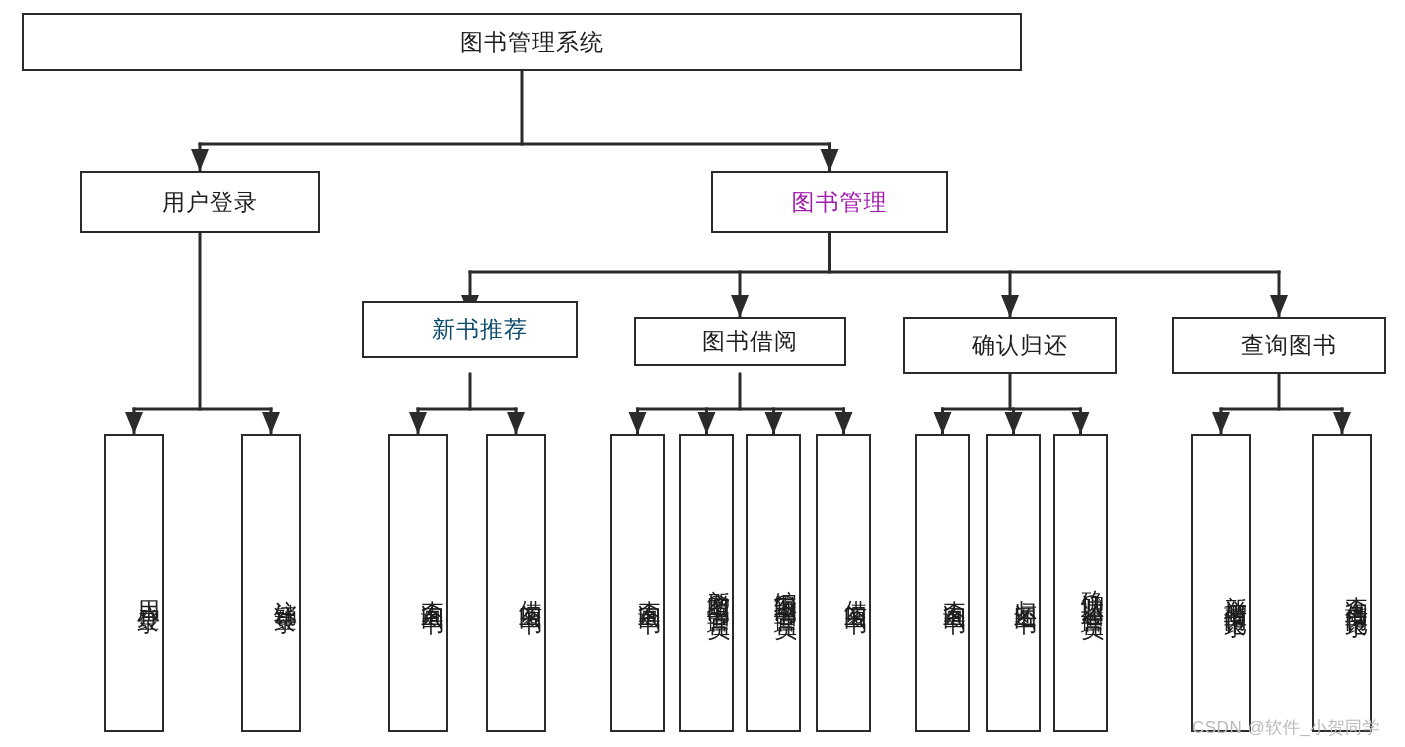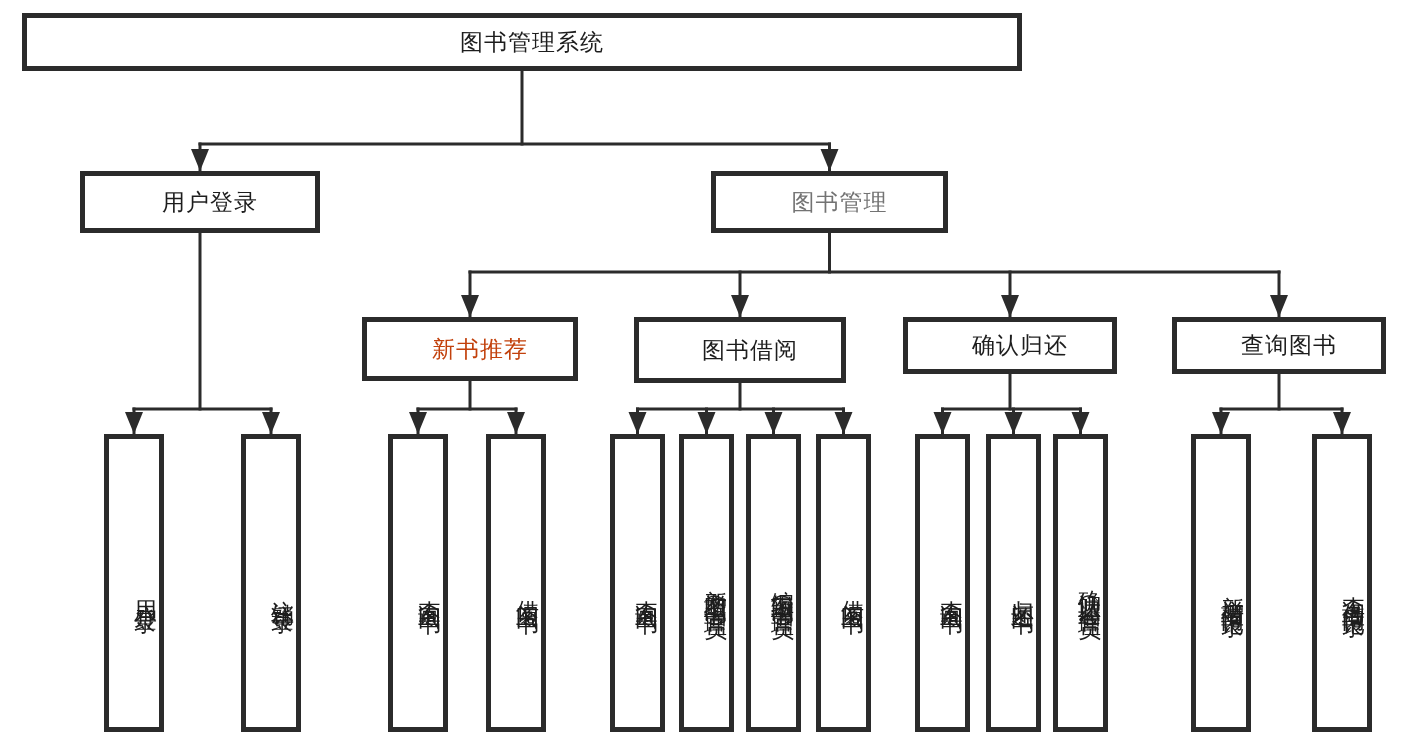--- a/index.html
+++ b/index.html
@@ -23,21 +23,21 @@
     left: 0;
     top: 0;
     width: 1405px;
     height: 747px;
     pointer-events: none;
   }
   .node {
     position: absolute;
     box-sizing: border-box;
     background: #ffffff;
-    border: 5px solid #7f1d1d;
+    border: 2px solid #7f1d1d;
     display: flex;
     align-items: center;
     justify-content: center;
     color: #1d1d1d;
     z-index: 2;
     padding-left: 20px;
   }
   .node-h {
     font-size: 23px;
     line-height: 1.15;
@@ -118,32 +118,33 @@
       <line x1="1279" y1="374" x2="1279" y2="409" stroke="#2b2b2b" stroke-width="3" stroke-linecap="square"></line>
       <line x1="1221" y1="409" x2="1342" y2="409" stroke="#2b2b2b" stroke-width="3" stroke-linecap="square"></line>
       <line x1="1221" y1="409" x2="1221" y2="434" stroke="#2b2b2b" stroke-width="3" stroke-linecap="square"></line>
       <polygon points="1212,412 1230,412 1221,434" fill="#2b2b2b"></polygon>
       <line x1="1342" y1="409" x2="1342" y2="434" stroke="#2b2b2b" stroke-width="3" stroke-linecap="square"></line>
       <polygon points="1333,412 1351,412 1342,434" fill="#2b2b2b"></polygon>
     </svg>
   <div id="nodes">
       <div class="node node-h" style="left: 22px; top: 13px; width: 1000px; height: 58px; border-color: rgb(43, 43, 43); background: rgb(255, 255, 255); color: rgb(29, 29, 29);">图书管理系统</div>
       <div class="node node-h" style="left: 80px; top: 171px; width: 240px; height: 62px; border-color: rgb(43, 43, 43); background: rgb(255, 255, 255); color: rgb(29, 29, 29);">用户登录</div>
-      <div class="node node-h" style="left: 711px; top: 171px; width: 237px; height: 62px; border-color: rgb(43, 43, 43); background: rgb(255, 255, 255); color: #737373;">图书管理</div>
-      <div class="node node-h" style="left: 362px; top: 317px; width: 216px; height: 64px; border-color: rgb(43, 43, 43); background: rgb(255, 255, 255); color: #c2410c;">新书推荐</div>
-      <div class="node node-h" style="left: 634px; top: 317px; width: 212px; height: 66px; border-color: rgb(43, 43, 43); background: rgb(255, 255, 255); color: rgb(29, 29, 29);">图书借阅</div>
+      <div class="node node-h" style="left: 711px; top: 171px; width: 237px; height: 62px; border-color: rgb(43, 43, 43); background: rgb(255, 255, 255); color: #a21caf;">图书管理</div>
+      <div class="node node-h" style="left: 362px; top: 301px; width: 216px; height: 57px; border-color: rgb(43, 43, 43); background: rgb(255, 255, 255); color: #0c4a6e;">新书推荐</div>
+      <div class="node node-h" style="left: 634px; top: 317px; width: 212px; height: 49px; border-color: rgb(43, 43, 43); background: rgb(255, 255, 255); color: rgb(29, 29, 29);">图书借阅</div>
       <div class="node node-h" style="left: 903px; top: 317px; width: 214px; height: 57px; border-color: rgb(43, 43, 43); background: rgb(255, 255, 255); color: rgb(29, 29, 29);">确认归还</div>
       <div class="node node-h" style="left: 1172px; top: 317px; width: 214px; height: 57px; border-color: rgb(43, 43, 43); background: rgb(255, 255, 255); color: rgb(29, 29, 29);">查询图书</div>
       <div class="node node-v" style="left: 104px; top: 434px; width: 60px; height: 298px; border-color: rgb(43, 43, 43); background: rgb(255, 255, 255); color: rgb(29, 29, 29);">用户登录</div>
       <div class="node node-v" style="left: 241px; top: 434px; width: 60px; height: 298px; border-color: rgb(43, 43, 43); background: rgb(255, 255, 255); color: rgb(29, 29, 29);">注销登录</div>
       <div class="node node-v" style="left: 388px; top: 434px; width: 60px; height: 298px; border-color: rgb(43, 43, 43); background: rgb(255, 255, 255); color: rgb(29, 29, 29);">查询图书</div>
       <div class="node node-v" style="left: 486px; top: 434px; width: 60px; height: 298px; border-color: rgb(43, 43, 43); background: rgb(255, 255, 255); color: rgb(29, 29, 29);">借阅图书</div>
       <div class="node node-v" style="left: 610px; top: 434px; width: 55px; height: 298px; border-color: rgb(43, 43, 43); background: rgb(255, 255, 255); color: rgb(29, 29, 29);">查询图书</div>
       <div class="node node-v" style="left: 679px; top: 434px; width: 55px; height: 298px; border-color: rgb(43, 43, 43); background: rgb(255, 255, 255); color: rgb(29, 29, 29);">新增图书（管理员）</div>
       <div class="node node-v" style="left: 746px; top: 434px; width: 55px; height: 298px; border-color: rgb(43, 43, 43); background: rgb(255, 255, 255); color: rgb(29, 29, 29);">编辑图书（管理员）</div>
       <div class="node node-v" style="left: 816px; top: 434px; width: 55px; height: 298px; border-color: rgb(43, 43, 43); background: rgb(255, 255, 255); color: rgb(29, 29, 29);">借阅图书</div>
       <div class="node node-v" style="left: 915px; top: 434px; width: 55px; height: 298px; border-color: rgb(43, 43, 43); background: rgb(255, 255, 255); color: rgb(29, 29, 29);">查询图书</div>
       <div class="node node-v" style="left: 986px; top: 434px; width: 55px; height: 298px; border-color: rgb(43, 43, 43); background: rgb(255, 255, 255); color: rgb(29, 29, 29);">归还图书</div>
       <div class="node node-v" style="left: 1053px; top: 434px; width: 55px; height: 298px; border-color: rgb(43, 43, 43); background: rgb(255, 255, 255); color: rgb(29, 29, 29);">确认归还（管理员）</div>
       <div class="node node-v" style="left: 1191px; top: 434px; width: 60px; height: 298px; border-color: rgb(43, 43, 43); background: rgb(255, 255, 255); color: rgb(29, 29, 29);">新增借阅记录</div>
       <div class="node node-v" style="left: 1312px; top: 434px; width: 60px; height: 298px; border-color: rgb(43, 43, 43); background: rgb(255, 255, 255); color: rgb(29, 29, 29);">查询借阅记录</div>
     </div>
+  <div class="watermark" style="left: 1192px; top: 716px;">CSDN @软件_小贺同学</div>
 </div>
 
 </body></html>

